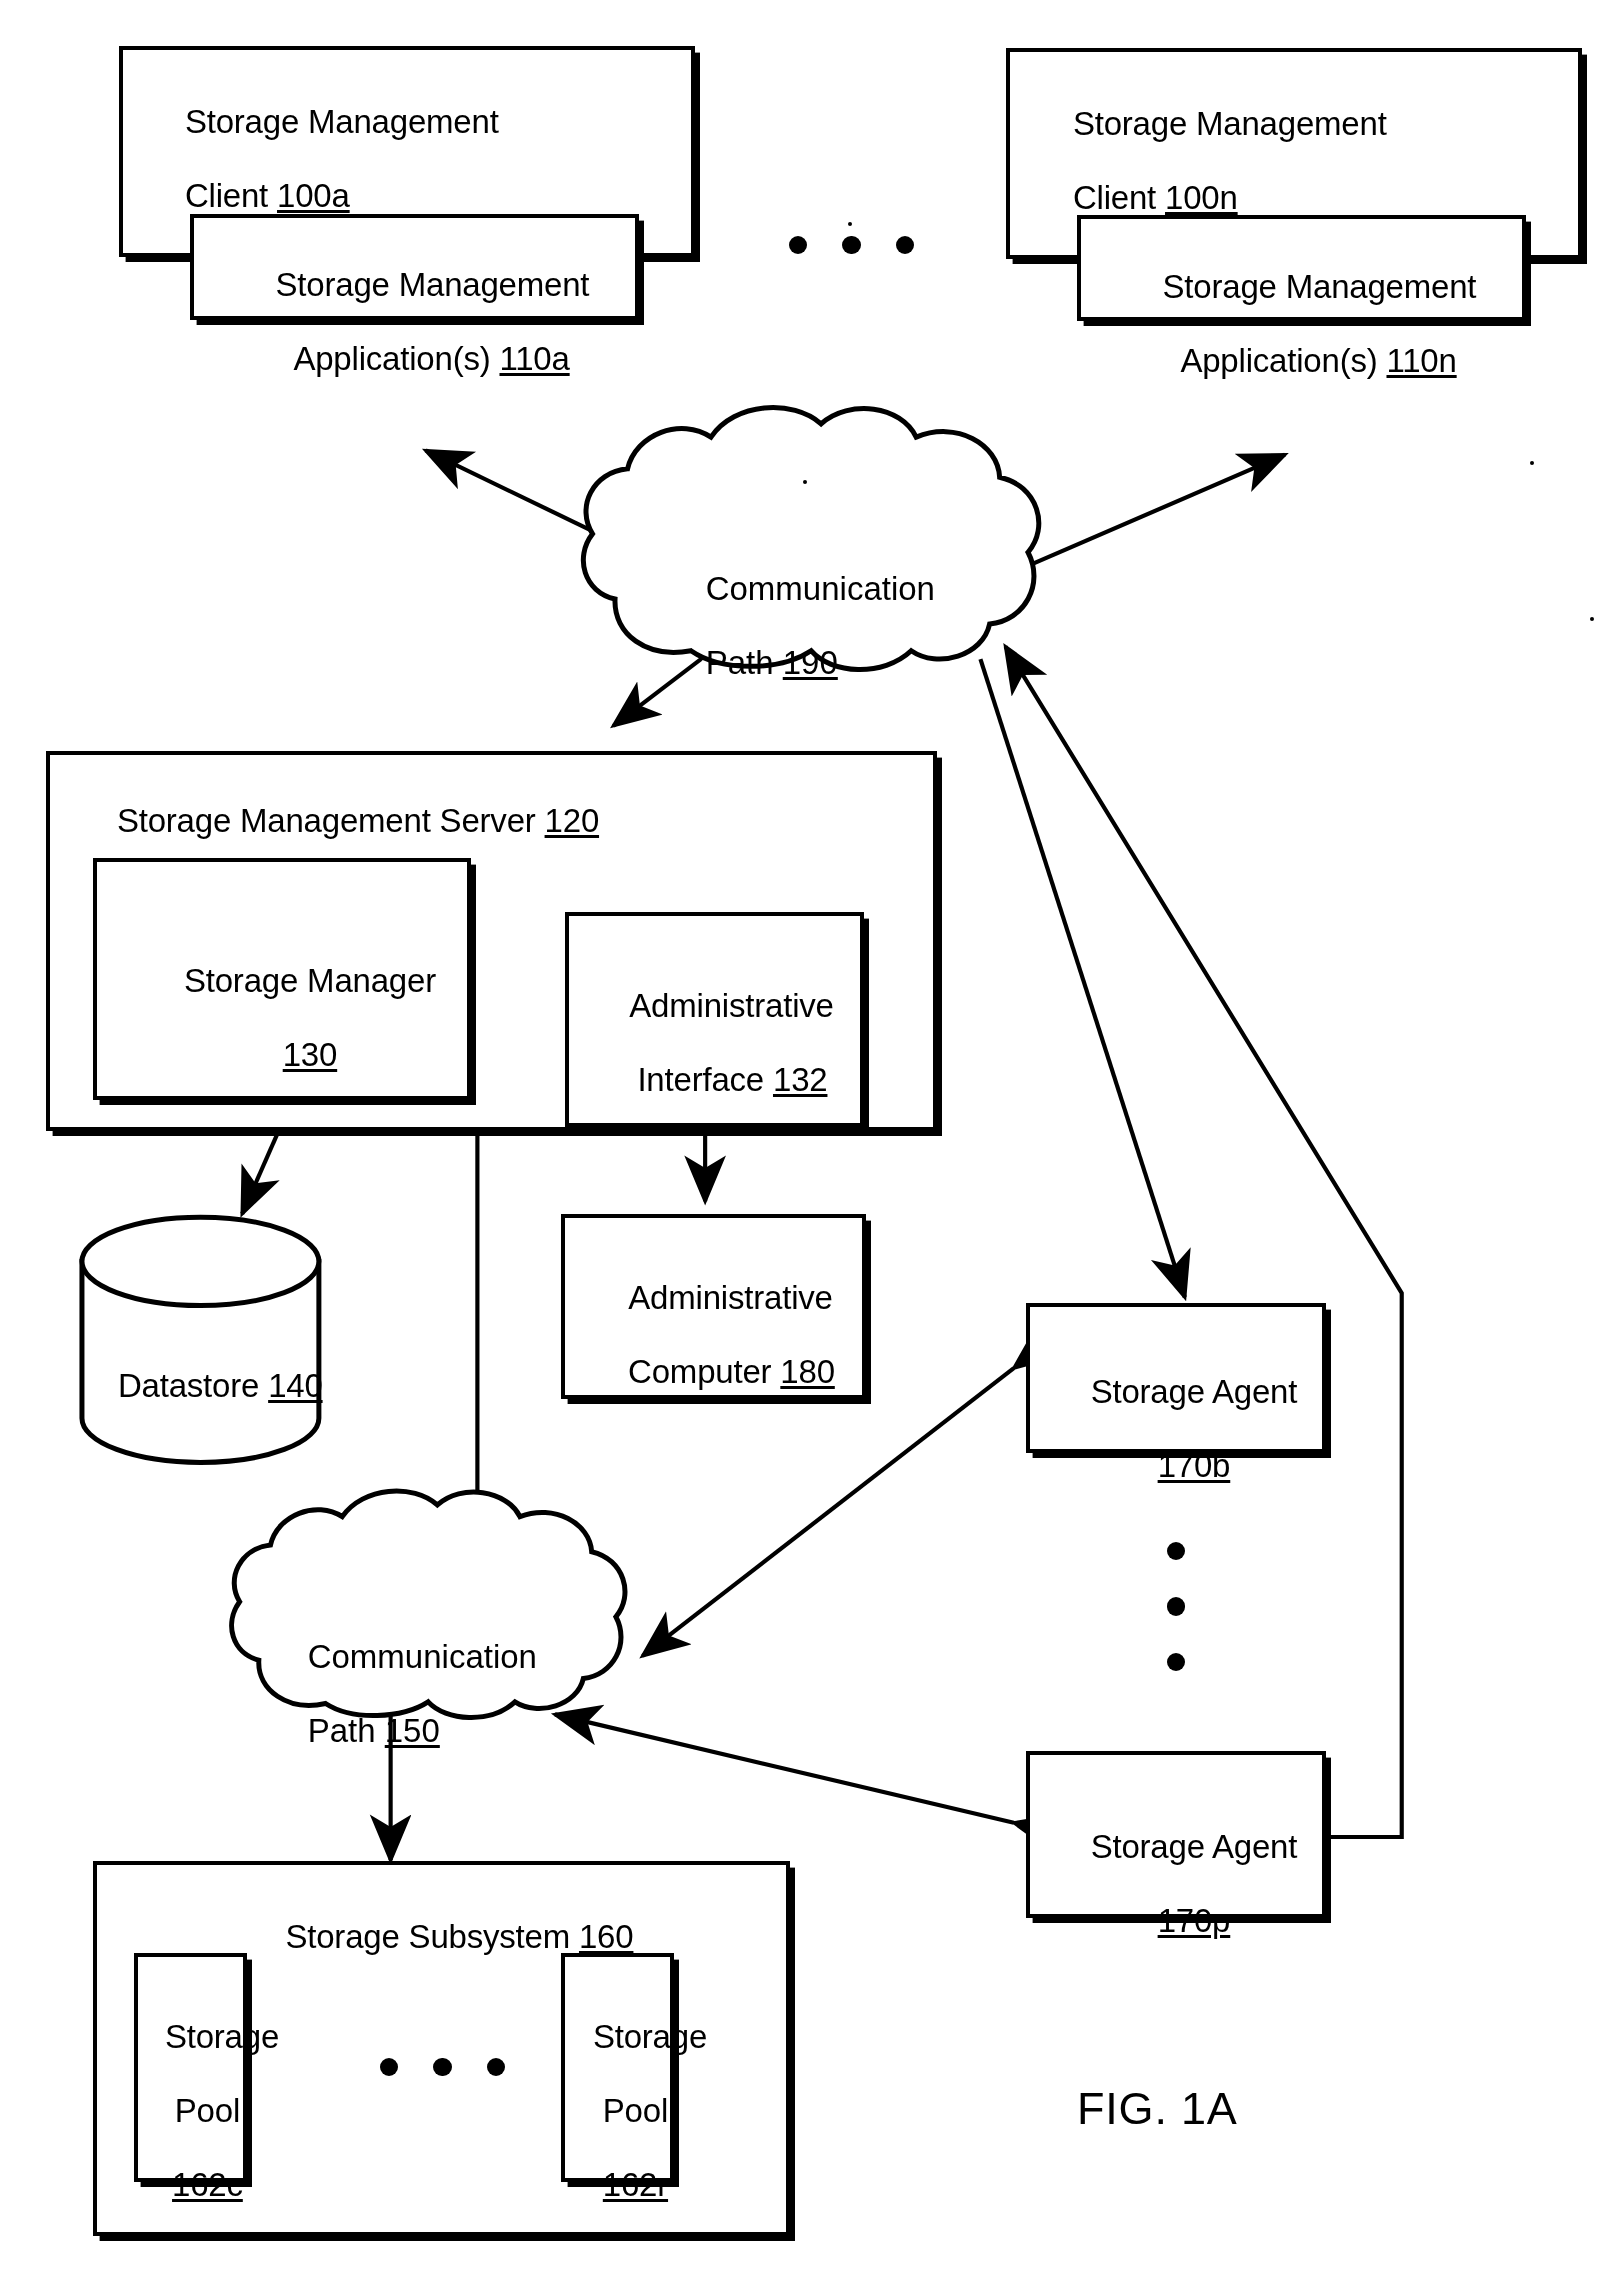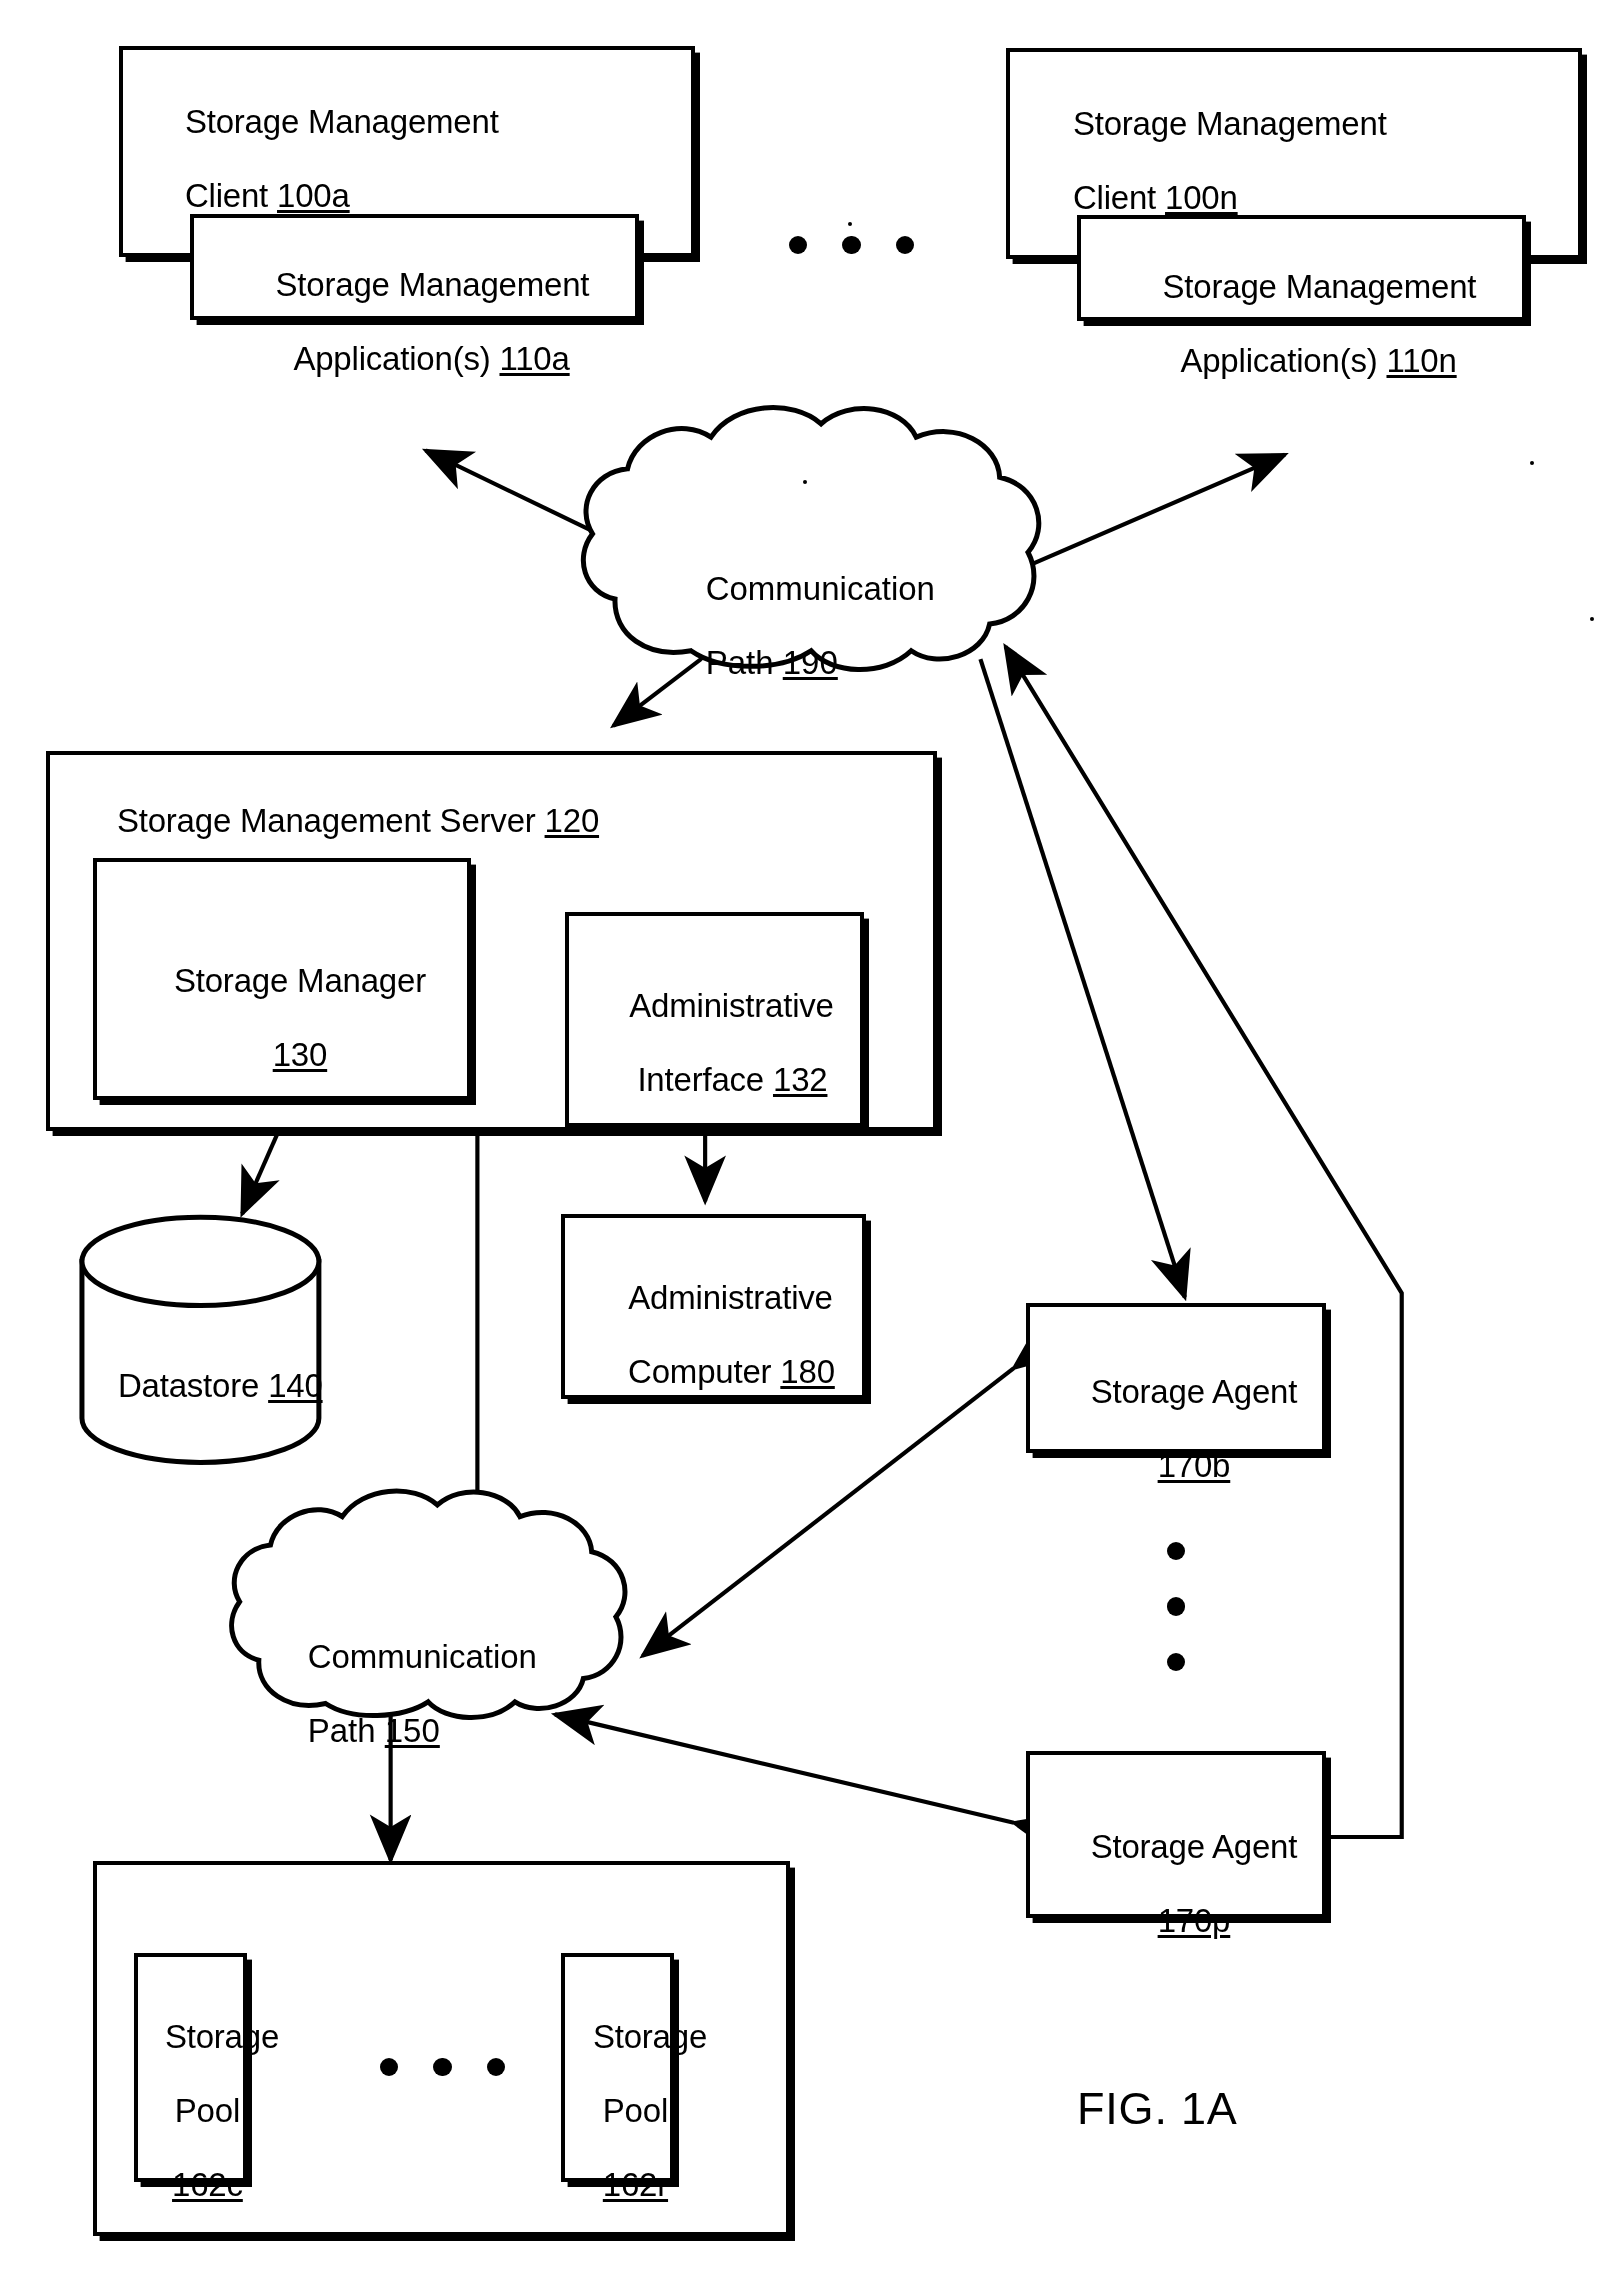--- a/index.html
+++ b/index.html
@@ -212,21 +212,21 @@
   </div>
 
   <div class="box" style="left:46px; top:751px; width:891px; height:380px;">
   </div>
   <div class="lbl fs-title t-left" style="left:81px; top:766px; width:834px;">
     <span>Storage Management Server </span><span class="u">120</span>
   </div>
 
   <div class="box" style="left:93px; top:858px; width:378px; height:242px;">
   </div>
-  <div class="lbl fs-body t-center" style="left:93px; top:926px; width:378px;">
+  <div class="lbl fs-body t-center" style="left:103px; top:926px; width:378px;">
     <span>Storage Manager</span><br>
     <span class="u">130</span>
   </div>
 
   <div class="box" style="left:565px; top:912px; width:299px; height:215px;">
   </div>
   <div class="lbl fs-body t-center" style="left:565px; top:951px; width:299px;">
     <span>Administrative</span><br>
     <span>Interface </span><span class="u">132</span>
   </div>
@@ -261,20 +261,23 @@
   </div>
 
   <div class="box" style="left:1026px; top:1751px; width:300px; height:167px;">
   </div>
   <div class="lbl fs-body t-center" style="left:1026px; top:1792px; width:300px;">
     <span>Storage Agent</span><br>
     <span class="u">170p</span>
   </div>
 
   <div class="box" style="left:93px; top:1861px; width:697px; height:375px;">
+  </div>
+  <div class="lbl fs-title t-center" style="left:93px; top:1882px; width:697px;">
+    <span>Storage Subsystem </span><span class="u">160</span>
   </div>
 
   <div class="box" style="left:134px; top:1953px; width:113px; height:229px;">
   </div>
   <div class="lbl fs-body t-center" style="left:129px; top:1982px; width:121px;">
     <span>Storage</span><br>
     <span>Pool</span><br>
     <span class="u">162c</span>
   </div>
 

